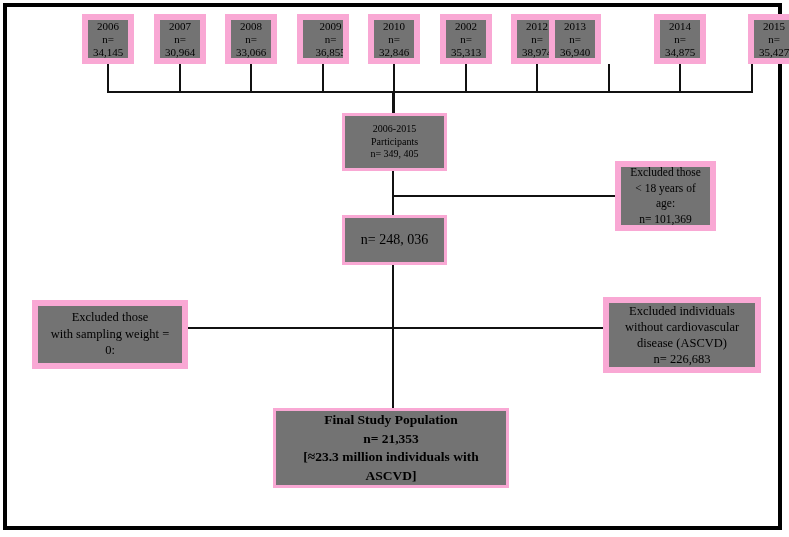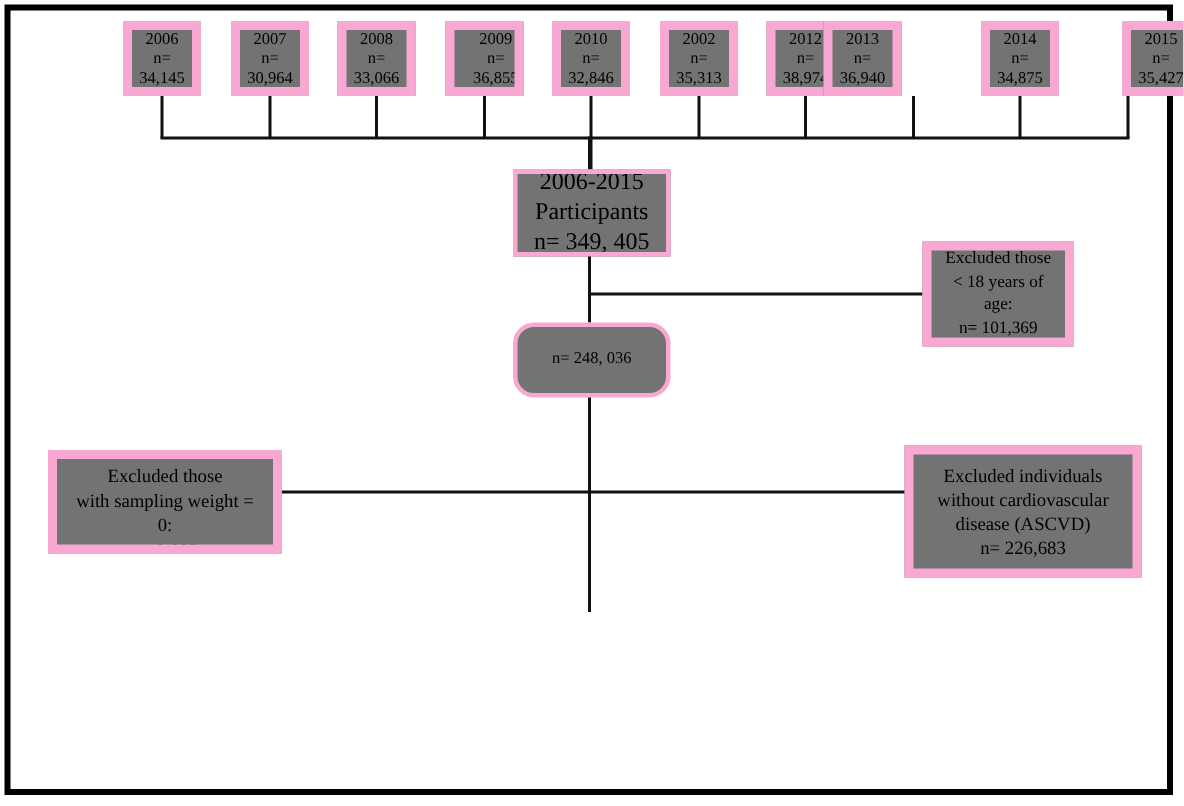--- a/index.html
+++ b/index.html
@@ -81,50 +81,56 @@
   <div class="line" style="left:393.25px;top:64px;width:1.5px;height:28px;"></div>
   <div class="line" style="left:465.25px;top:64px;width:1.5px;height:28px;"></div>
   <div class="line" style="left:536.25px;top:64px;width:1.5px;height:28px;"></div>
   <div class="line" style="left:608.25px;top:64px;width:1.5px;height:28px;"></div>
   <div class="line" style="left:679.25px;top:64px;width:1.5px;height:28px;"></div>
   <div class="line" style="left:751.25px;top:64px;width:1.5px;height:28px;"></div>
 
   <div class="line" style="left:107px;top:91px;width:646px;height:2px;"></div>
   <div class="line" style="left:391.5px;top:91px;width:3px;height:22px;"></div>
 
-  <div class="box thick" style="left:342px;top:113px;width:105px;height:58px;font-size:16px;">
+  <div class="box thick" style="left:342px;top:113px;width:105px;height:58px;font-size:10px;">
     <div>2006-2015</div>
     <div>Participants</div>
     <div>n= 349, 405</div>
   </div>
 
   <div class="line" style="left:392px;top:171px;width:2px;height:44px;"></div>
   <div class="line" style="left:394px;top:195px;width:221px;height:2px;"></div>
 
   <div class="box" style="left:615px;top:161px;width:101px;height:70px;font-size:11.5px;line-height:15.5px;">
     <div>Excluded those</div>
     <div>&lt; 18 years of</div>
     <div>age:</div>
     <div>n= 101,369</div>
   </div>
 
-  <div class="box thick" style="left:342px;top:215px;width:105px;height:50px;font-size:11px;border-radius:14px;">
+  <div class="box thick" style="left:342px;top:215px;width:105px;height:50px;font-size:14px;">
     <div>n= 248, 036</div>
   </div>
 
   <div class="line" style="left:392px;top:265px;width:2px;height:143px;"></div>
   <div class="line" style="left:188px;top:327px;width:416px;height:2px;"></div>
 
   <div class="box" style="left:32px;top:300px;width:156px;height:69px;font-size:12.5px;line-height:16.5px;justify-content:flex-start;padding-top:3px;">
     <div>Excluded those</div>
     <div>with  sampling weight =</div>
     <div>0:</div>
     <div>n= 2,835</div>
   </div>
 
-  <div class="box" style="left:603px;top:297px;width:158px;height:88px;font-size:12.5px;line-height:16px;">
+  <div class="box" style="left:603px;top:297px;width:158px;height:76px;font-size:12.5px;line-height:16px;">
     <div>Excluded individuals</div>
     <div>without cardiovascular</div>
     <div>disease (ASCVD)</div>
     <div>n= 226,683</div>
   </div>
 
+  <div class="box thick final-box" style="left:273px;top:408px;width:236px;height:80px;font-size:13.5px;line-height:18.5px;">
+    <div>Final Study Population</div>
+    <div>n= 21,353</div>
+    <div>[≈23.3 million individuals with</div>
+    <div>ASCVD]</div>
+  </div>
 </div>
 
 </body></html>

